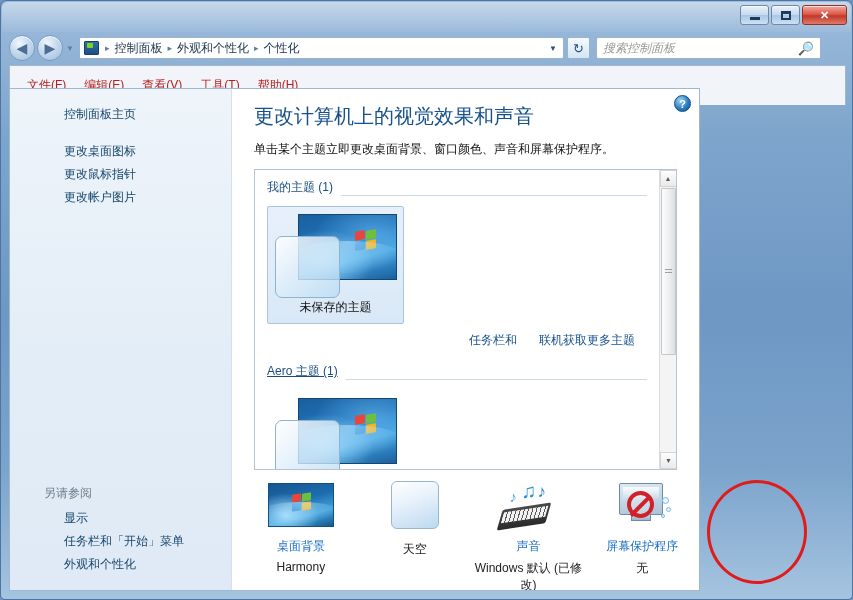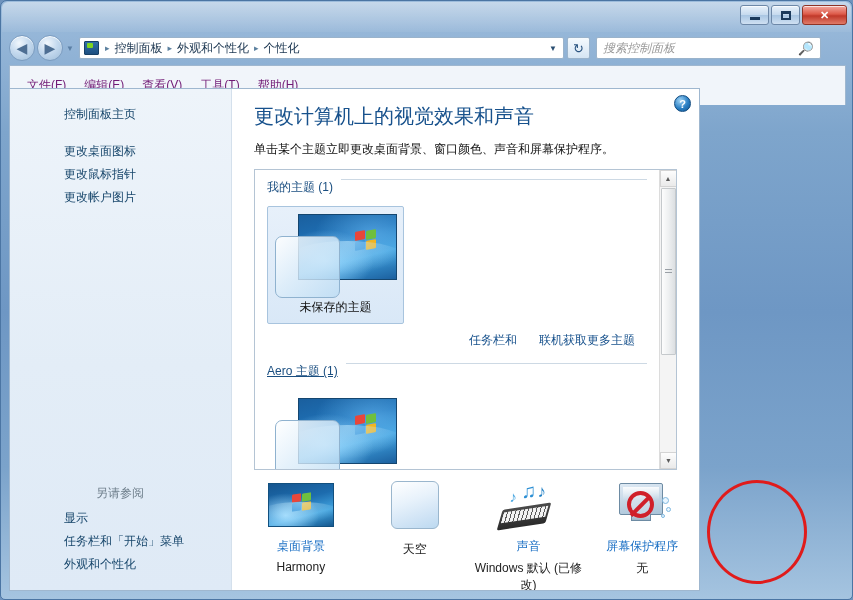--- a/index.html
+++ b/index.html
@@ -112,21 +112,21 @@
   #searchbox .ph { flex:1; font-size:12px; color:#9a9a9a; font-style:italic; }
   .magnifier { color:#3d6ea0; font-size:13px; transform:scaleX(-1); }
 
   
   #menubar {
     position:absolute; left:8px; top:64px; width:837px; height:40px;
     background:#f1f5fa;
     border:1px solid #9fb7cf; border-bottom:none;
     display:flex; align-items:center;
     padding-left:8px;
-    font-size:12px; color:#701a75;
+    font-size:12px; color:#b91c1c;
   }
   .menuitem { padding:2px 9px; }
 
   
   #client {
     position:absolute; left:8px; top:87px; width:691px; height:503px;
     background:#fff;
     border:1px solid #9fb7cf;
     display:flex;
     overflow:hidden;
@@ -140,21 +140,21 @@
     position:relative;
     display:flex; flex-direction:column;
     padding-top:14px;
     font-size:12px;
   }
   #sidebar .link {
     color:#17466b; padding:3px 0 3px 54px; line-height:17px;
   }
   #sidebar .grp1 { margin-bottom:14px; }
   #seealso { margin-top:auto; padding-bottom:14px; }
-  #seealso .hdr { color:#6f7f8c; padding:3px 0 5px 86px; }
+  #seealso .hdr { color:#6f7f8c; padding:3px 0 5px 34px; }
 
   
   #main {
     flex:1; position:relative; background:#fff;
     padding:14px 22px 0 22px;
   }
   #helpicon {
     position:absolute; right:8px; top:6px;
     width:17px;height:17px;border-radius:50%;
     background: radial-gradient(circle at 35% 30%,#9fd3f5 0%,#2a7fc4 55%,#14558f 100%);
@@ -168,21 +168,21 @@
   
   #themebox {
     position:relative;
     height:301px;
     border:1px solid #b4c4d4;
     background:#fff;
     display:flex;
     overflow:hidden;
   }
   #themescroll-area { flex:1; position:relative; padding:9px 12px 0 12px; overflow:hidden; }
-  .grouphdr { display:flex; align-items:flex-start; font-size:12px; color:#1a4e80; margin-bottom:10px;}
+  .grouphdr { display:flex; align-items:flex-end; font-size:12px; color:#1a4e80; margin-bottom:10px;}
   .grouphdr .txt { white-space:nowrap; padding-right:8px;}
   .grouphdr .rule { flex:1; height:1px; background:#cdd9e4; }
 
   .theme-tile {
     width:137px; height:118px;
     border:1px solid #a8c4de;
     background: linear-gradient(180deg,#e7f0fa,#d9e8f7);
     border-radius:2px;
     position:relative;
     padding:7px 7px 0 7px;

